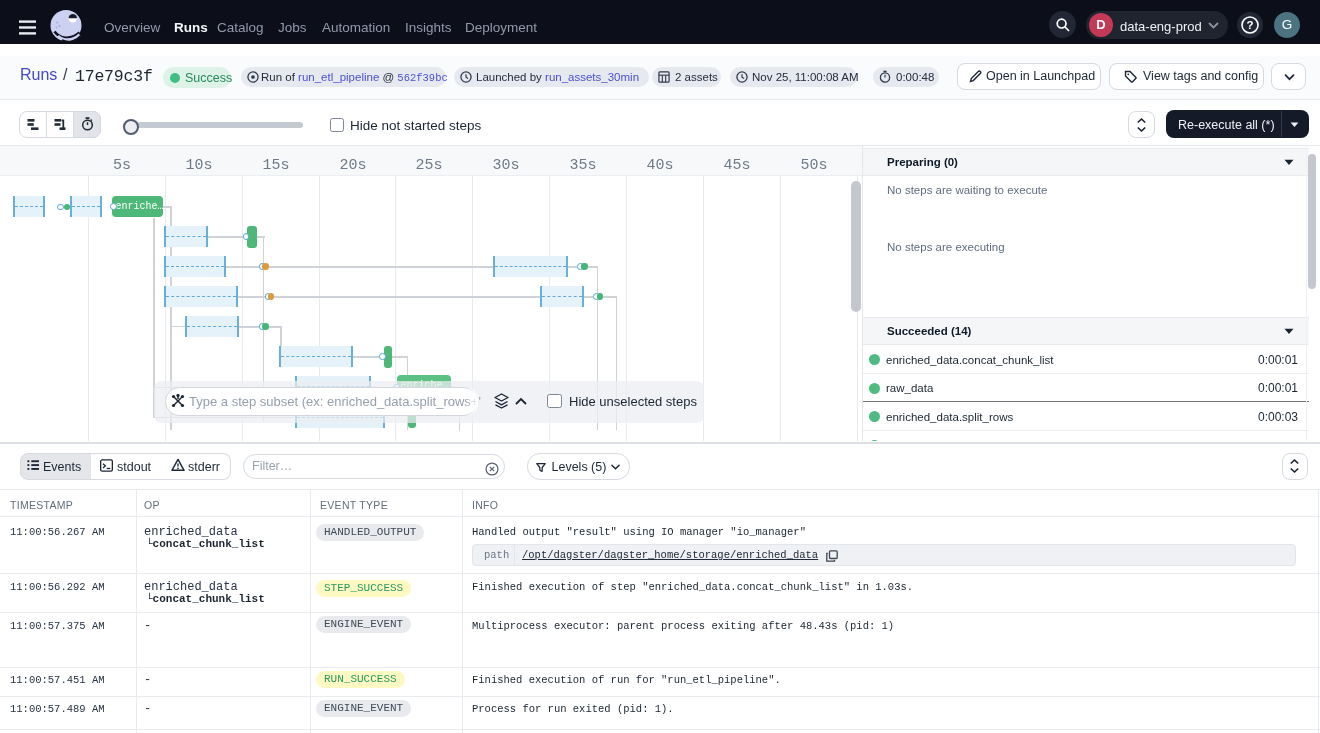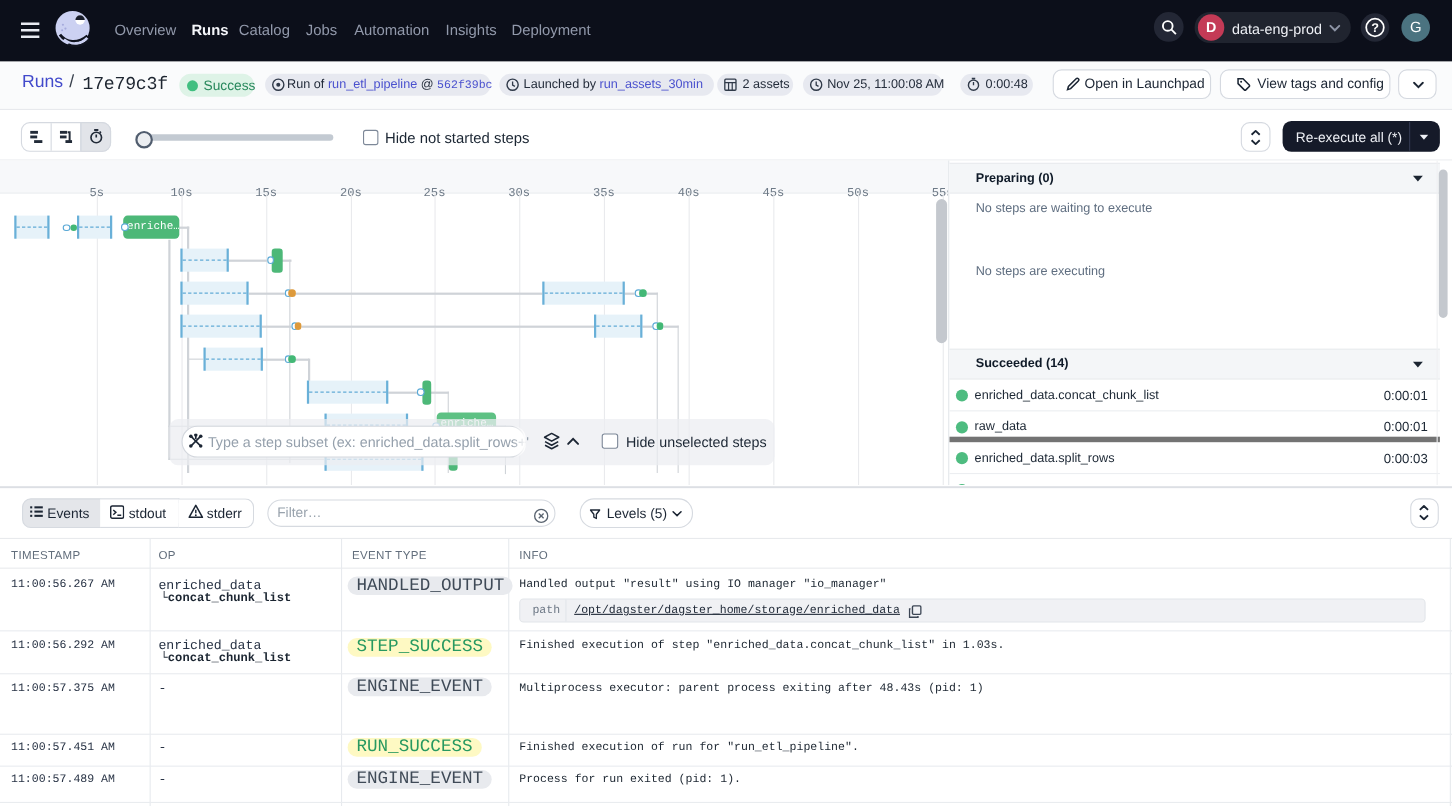--- a/index.html
+++ b/index.html
@@ -1,55 +1,55 @@
 <!DOCTYPE html>
 <html><head>
 <meta charset="utf-8">
 <style>
 * { margin:0; padding:0; box-sizing:border-box; }
 html,body { width:1320px; height:733px; overflow:hidden; }
 body { font-family:"Liberation Sans", sans-serif; background:#fff; position:relative; }
 .abs { position:absolute; }
 .mono { font-family:"Liberation Mono", monospace; }
 
-#nav { position:absolute; left:0; top:0; width:1320px; height:56px; background:#0c0f1a; }
+#nav { position:absolute; left:0; top:0; width:1320px; height:44px; background:#0c0f1a; }
 .navitem { position:absolute; top:20px; font-size:13.5px; color:#9299ab; }
 
 #crumb { position:absolute; left:0; top:56px; width:1320px; height:44px; background:#fafbfc; border-bottom:1px solid #e7e9ed; }
 .tag { position:absolute; top:11px; height:20px; background:#e7e9f0; border-radius:10px; font-size:11.5px; color:#242d3b; line-height:20px; white-space:nowrap; }
 .tag span, .btn span { white-space:nowrap; }
 .btn { position:absolute; top:7px; height:27px; background:#fff; border:1px solid #d5d9e0; border-radius:8px; font-size:12.5px; color:#1c2634; line-height:25px; }
 .link { color:#4a51ce; }
 
 #toolbar { position:absolute; left:0; top:100px; width:1320px; height:46px; background:#fff; border-bottom:1px solid #e7e9ed; }
 
 #gantt { position:absolute; left:0; top:146px; width:862px; height:295px; background:#fff; overflow:hidden; }
 #axis { position:absolute; left:0; top:0; width:862px; height:30px; background:#f7f8fa; border-bottom:1px solid #ecedf0; }
-.axlab { position:absolute; top:24px; font-family:"Liberation Mono",monospace; font-size:11px; color:#6e7a87; transform:translateX(-50%); }
+.axlab { position:absolute; top:11px; font-family:"Liberation Mono",monospace; font-size:15px; color:#6e7a87; transform:translateX(-50%);margin-left:34px; }
 .gline { position:absolute; top:30px; width:1px; height:265px; background:#e9eaed; }
 .gbar { position:absolute; height:21px; background:#e6f2f9; border-left:2px solid #69b0d8; border-right:2px solid #69b0d8; }
 .gbar:before { content:""; position:absolute; left:0; right:0; top:9.5px; border-top:1px dashed #62abd6; }
 .conn { position:absolute; background:#cfd3d8; }
 .gdot { position:absolute; width:6.5px; height:6.5px; border-radius:50%; }
 .hollow { background:#fff; border:1.6px solid #5aa9d6; }
 .gfill { background:#43b876; }
 .ofill { background:#dd9a3c; }
 .gblock { position:absolute; background:#4db878; border-radius:3px; }
 .glabel { position:absolute; background:#4db878; border-radius:4px; color:#fff; font-family:"Liberation Mono",monospace; font-size:10px; line-height:21px; padding-left:3.5px; overflow:hidden; white-space:nowrap; }
 
 #rpanel { position:absolute; left:862px; top:146px; width:458px; height:295px; background:#fff; border-left:1px solid #e3e6ea; overflow:hidden; }
 .phead { position:absolute; left:0; width:446px; height:28px; background:#f4f6f8; border-top:1px solid #e9ebee; border-bottom:1px solid #e9ebee; font-size:11.5px; font-weight:bold; color:#0f1a28; line-height:27px; padding-left:24px; }
 .phead svg { position:absolute; right:15px; top:10px; }
 .prow { position:absolute; left:0; width:446px; height:28px; font-size:11.5px; line-height:28px; }
 .pdur { font-size:12px; }
 
 #logs { position:absolute; left:0; top:444px; width:1320px; height:289px; background:#fff; }
 .seg { position:absolute; border:1px solid #d6dae0; background:#fff; border-radius:8px; }
 .th { position:absolute; font-size:10.5px; color:#626e7c; letter-spacing:0.3px; }
-.badge { position:absolute; height:17px; border-radius:9px; font-family:"Liberation Mono",monospace; font-size:16px; line-height:17px; padding:0 8px; }
+.badge { position:absolute; height:17px; border-radius:9px; font-family:"Liberation Mono",monospace; font-size:11px; line-height:17px; padding:0 8px; }
 .badge.gray { background:#e8eaee; color:#3f4a57; }
 .badge.green { background:#fef9c3; color:#279960; }
 .ts { position:absolute; left:10px; font-family:"Liberation Mono",monospace; font-size:10.5px; color:#273244; }
 .op1 { position:absolute; left:144px; font-family:"Liberation Mono",monospace; font-size:12px; color:#273244; }
 .op2 { position:absolute; left:146px; font-family:"Liberation Mono",monospace; font-size:11px; font-weight:bold; color:#1b2531; }
 .info { position:absolute; left:472px; font-family:"Liberation Mono",monospace; font-size:10.5px; color:#1b2530; }
 .kvbox { position:absolute; left:472px; width:824px; height:22px; background:#f0f1f4; border:1px solid #e2e5e9; border-radius:4px; font-family:"Liberation Mono",monospace; font-size:10.5px; line-height:20px; }
 .rowline { position:absolute; left:0; width:1320px; height:1px; background:#e9ecef; }
 </style>
 </head>
@@ -351,21 +351,21 @@
   <div class="prow" style="top:30px;color:#5f6e80;padding-left:24px">No steps are waiting to execute</div>
   <div class="prow" style="top:87px;color:#5f6e80;padding-left:24px">No steps are executing</div>
   <div class="phead" style="top:171px">Succeeded (14)<svg width="10" height="7" viewBox="0 0 10 7">
         <path d="M0.5 0.8 L5 6 L9.5 0.8 Z" fill="#1b2531"></path>
       </svg></div>
   <div class="prow" style="top:199.5px;border-bottom:1px solid #eceef1">
     <div class="abs" style="left:5.5px;top:8.5px;width:11px;height:11px;border-radius:50%;background:#4ebc80"></div>
     <span class="abs" style="left:23px;color:#1b2633">enriched_data.concat_chunk_list</span>
     <span class="abs pdur" style="right:11px;color:#1b2633">0:00:01</span>
   </div>
-  <div class="prow" style="top:228px;border-bottom:5px solid #737373">
+  <div class="prow" style="top:228px;border-bottom:1px solid #737373">
     <div class="abs" style="left:5.5px;top:8.5px;width:11px;height:11px;border-radius:50%;background:#4ebc80"></div>
     <span class="abs" style="left:23px;color:#1b2633">raw_data</span>
     <span class="abs pdur" style="right:11px;color:#1b2633">0:00:01</span>
   </div>
   <div class="prow" style="top:256.5px;border-bottom:1px solid #eceef1">
     <div class="abs" style="left:5.5px;top:8.5px;width:11px;height:11px;border-radius:50%;background:#4ebc80"></div>
     <span class="abs" style="left:23px;color:#1b2633">enriched_data.split_rows</span>
     <span class="abs pdur" style="right:11px;color:#1b2633">0:00:03</span>
   </div>
   <div class="prow" style="top:285px">

